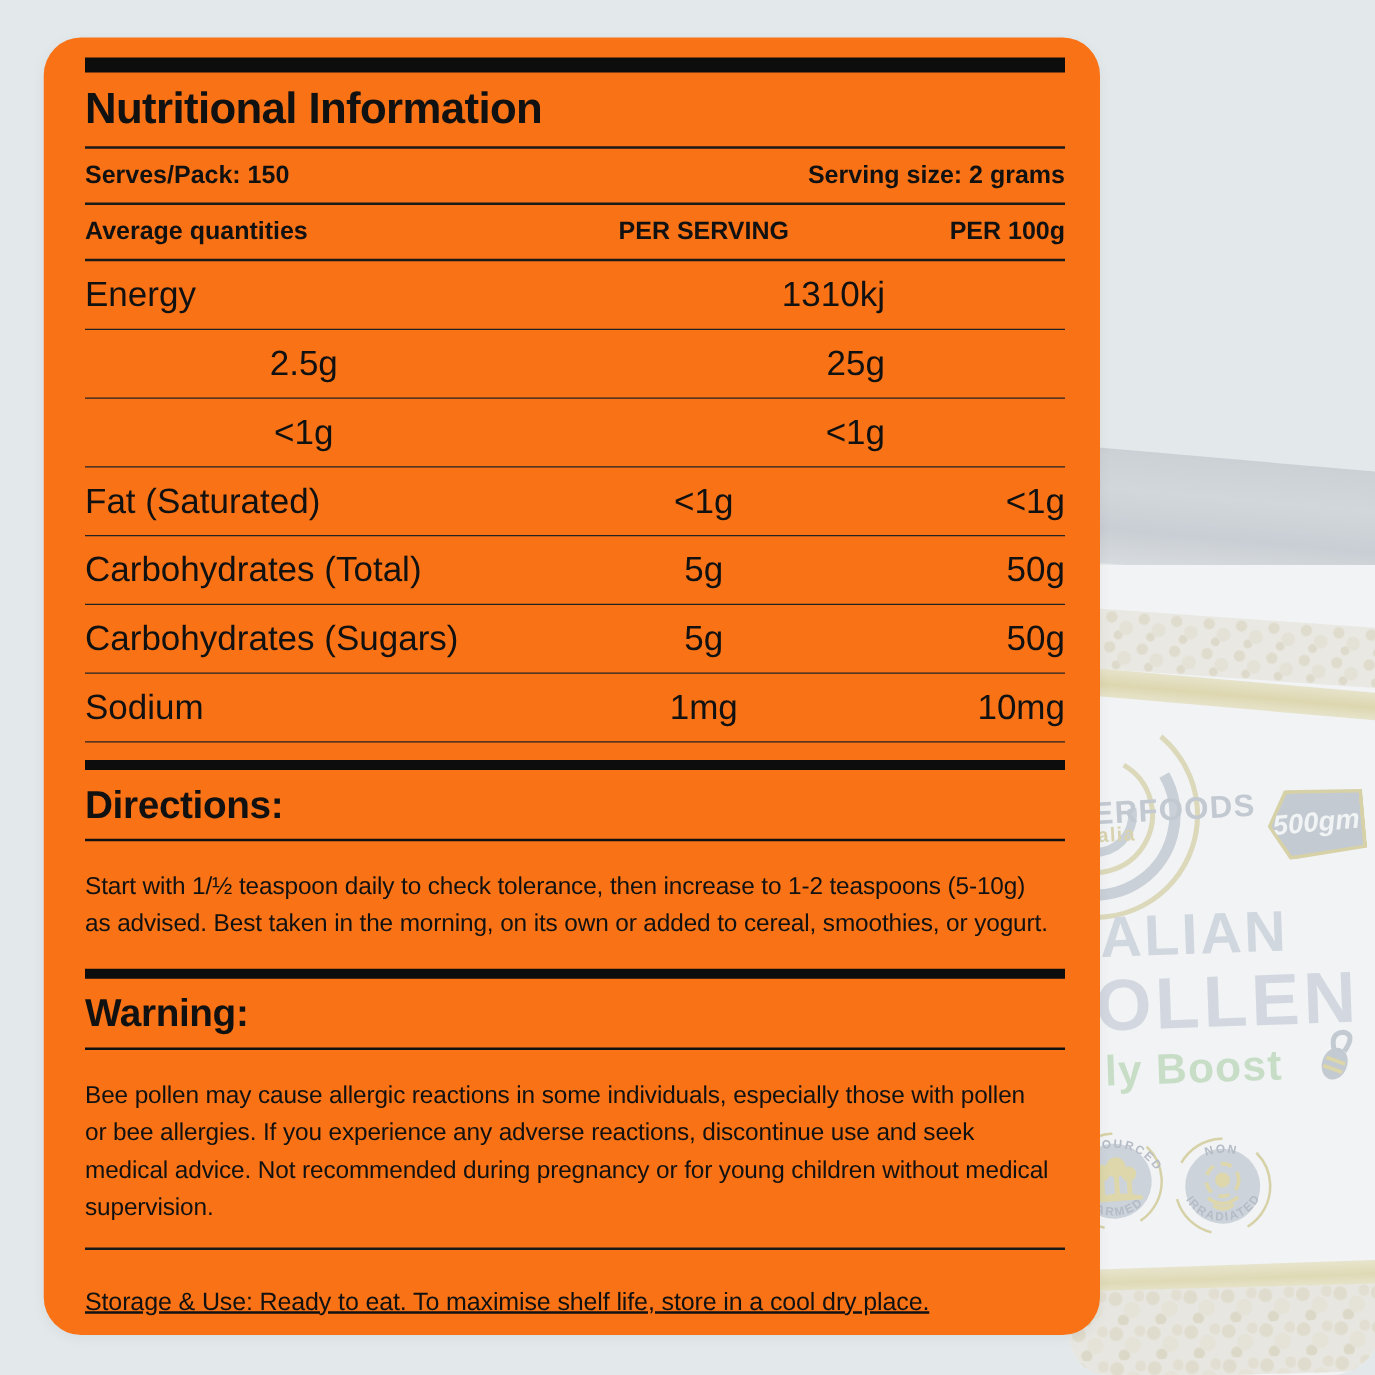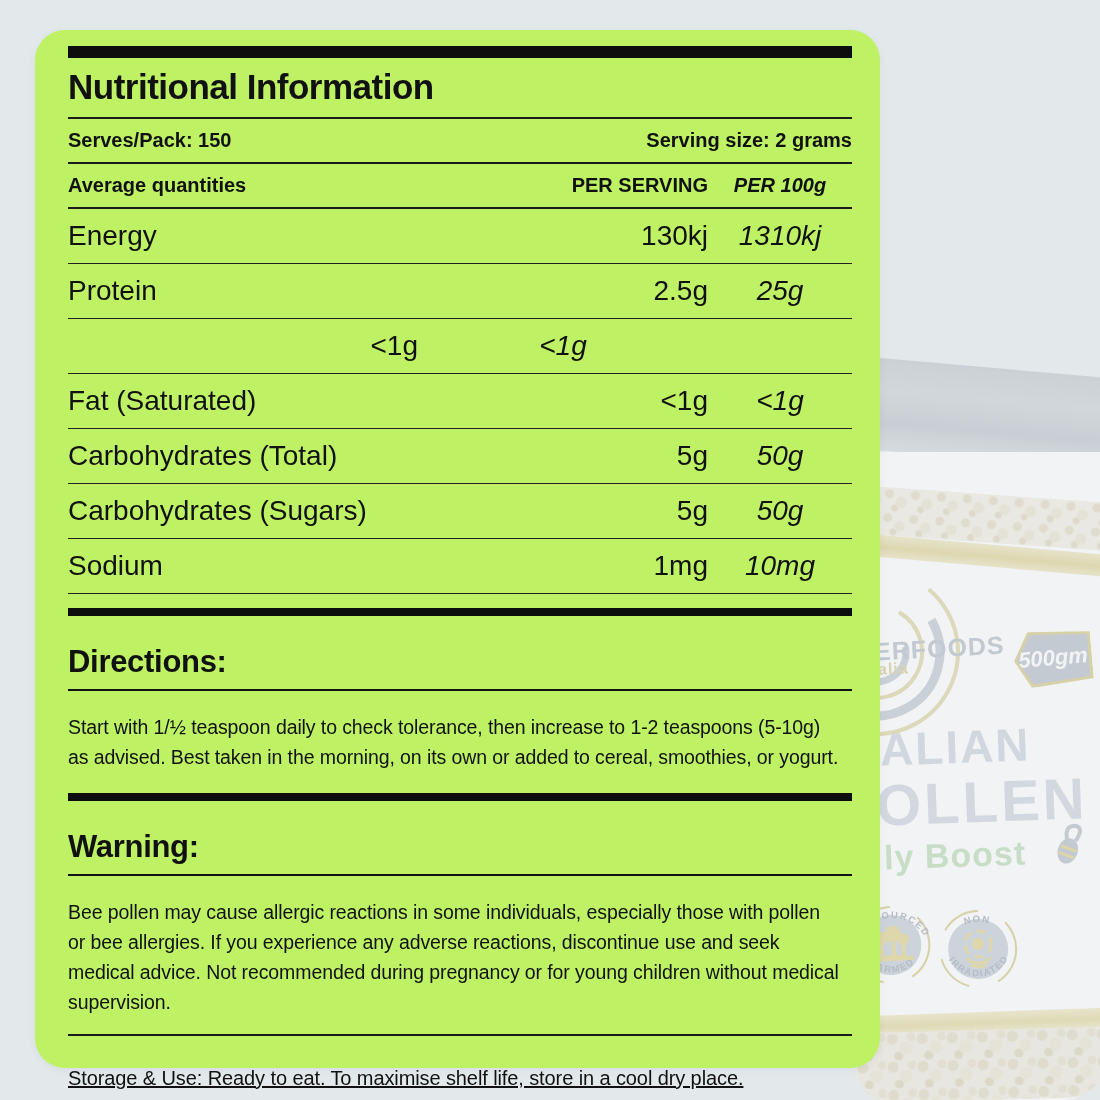--- a/index.html
+++ b/index.html
@@ -85,51 +85,51 @@
       radial-gradient(circle at 7px 7px, #ddd2b4 5px, transparent 6px),
       radial-gradient(circle at 20px 16px, #e8dfc8 6px, transparent 7px),
       radial-gradient(circle at 13px 24px, #d6cba9 4px, transparent 5px),
       radial-gradient(circle at 26px 5px, #e2d8bd 4px, transparent 5px);
     background-size:30px 28px;
   }
 
   
   .card{
     position:absolute; left:35px; top:30px; width:845px; height:1038px;
-    background:#bef264; border-radius:30px; z-index:2;
+    background:#f97316; border-radius:30px; z-index:2;
     padding:16px 28px 0 33px;
     box-shadow:0 2px 10px rgba(0,0,0,.05);
   }
   .top-bar{ height:12px; background:#0d0d0d; }
   .panel-title{
     font-size:35px; font-weight:bold; letter-spacing:-.5px;
     margin-top:9px; padding-bottom:10px; border-bottom:2px solid #1a1a1a;
   }
   .serves-row{
     display:flex; justify-content:space-between; align-items:flex-start;
     font-size:20px; font-weight:bold;
     padding:10px 0; border-bottom:2px solid #1a1a1a;
   }
   .nrow{
     display:grid; grid-template-columns:350px 290px 1fr; align-items:center;
   }
-  .nrow .c2{ text-align:right; }
-  .nrow .c3{ text-align:center;font-style:italic; }
+  .nrow .c2{ text-align:center; }
+  .nrow .c3{ text-align:right; }
   .nrow.header{
     font-weight:bold; font-size:20px;
     padding:10px 0; border-bottom:2px solid #1a1a1a;
   }
   .nrow.data{
     font-size:28px; padding:11px 0; border-bottom:1.5px solid #222;
   }
   .section-bar{ height:8px; background:#0d0d0d; }
   .bar-after-table{ margin-top:14px; }
   .section-heading{
     font-size:31px; font-weight:bold; letter-spacing:-.3px;
-    margin-top:28px; padding-bottom:9px; border-bottom:2.5px solid #111;
+    margin-top:10px; padding-bottom:9px; border-bottom:2.5px solid #111;
   }
   .section-body{
     font-size:19.5px; line-height:30px; margin-top:21px; max-width:772px;
     letter-spacing:-.1px;
   }
   .bar-before-warning{ margin-top:21px; }
   .storage-sep{ border:none; border-top:2px solid #1a1a1a; margin-top:17px; }
   .storage-text{ font-size:20px; margin-top:31px; letter-spacing:-.1px;text-decoration:underline; }
 </style>
 </head>
@@ -228,26 +228,24 @@
 
   <div class="nrow header">
     <span class="c1">Average quantities</span>
     <span class="c2">PER SERVING</span>
     <span class="c3">PER 100g</span>
   </div>
 
   <div>
     <div class="nrow data">
       <span class="c1">Energy</span>
-      <span class="c2">130kj</span>
       <span class="c3">1310kj</span>
     </div>
 
     <div class="nrow data">
-      <span class="c1">Protein</span>
       <span class="c2">2.5g</span>
       <span class="c3">25g</span>
     </div>
 
     <div class="nrow data">
       <span class="c2">&lt;1g</span>
       <span class="c3">&lt;1g</span>
     </div>
 
     <div class="nrow data">

